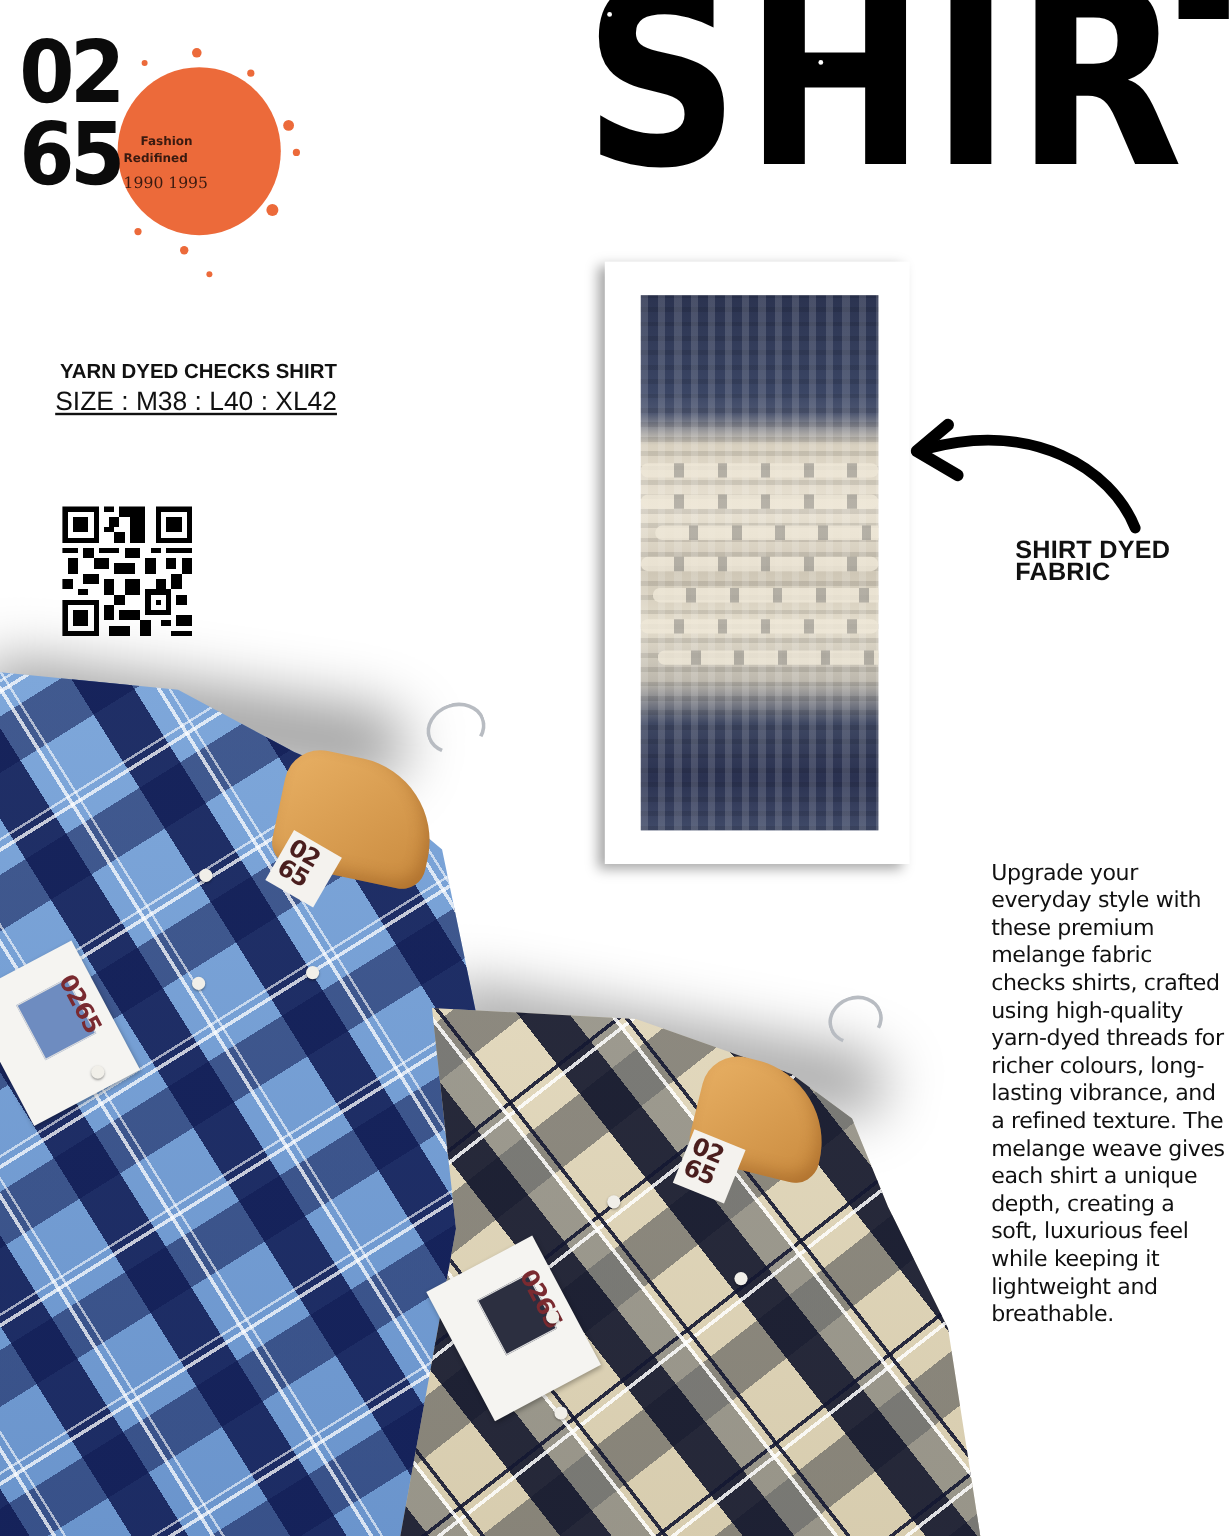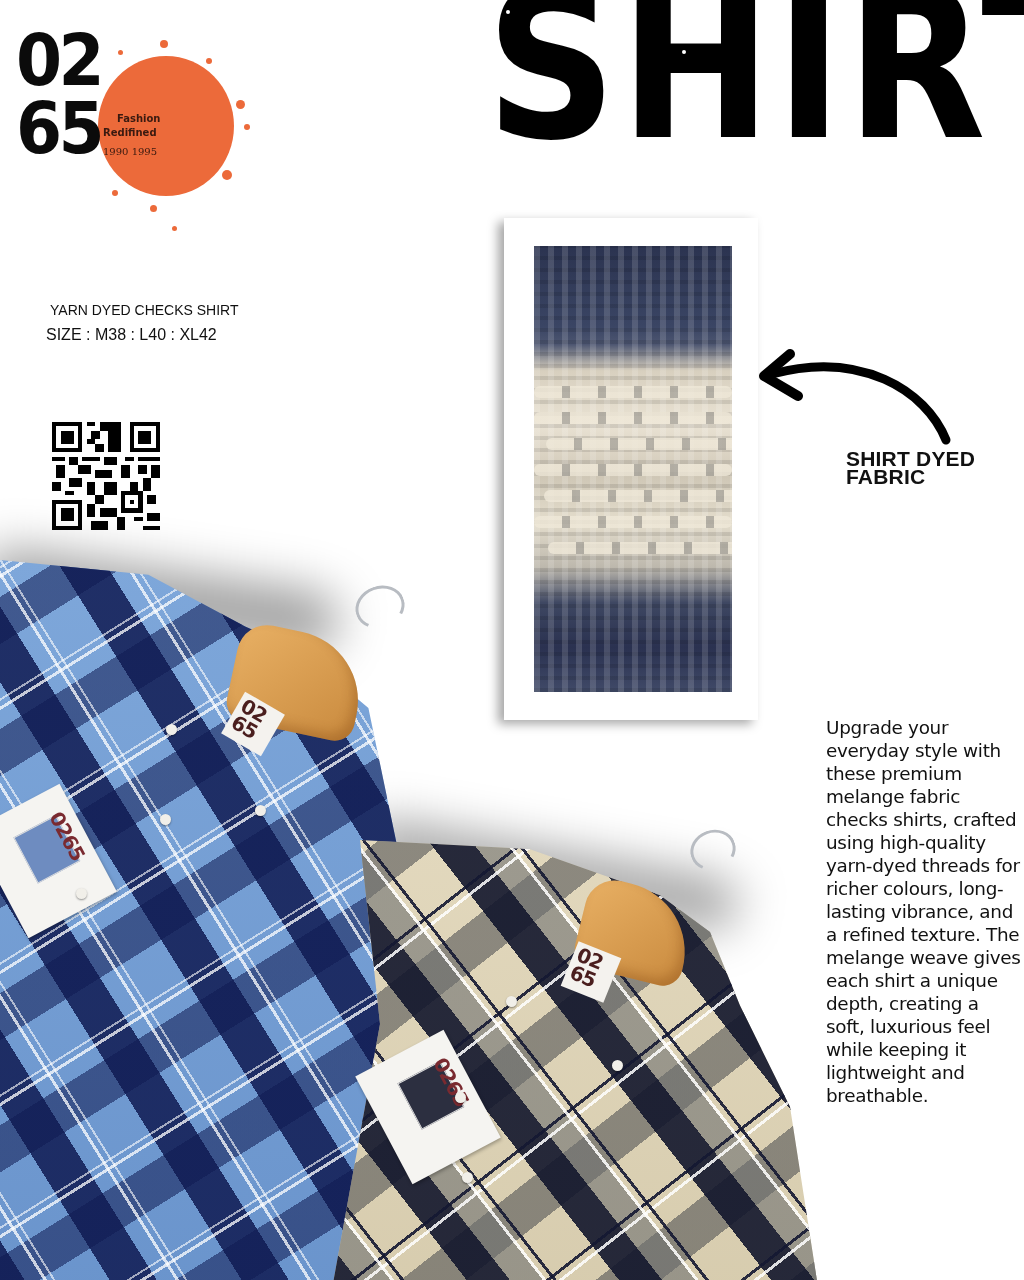--- a/index.html
+++ b/index.html
@@ -11,37 +11,37 @@
 
   
   #logo { left:0; top:0; width:280px; height:260px; }
   .splat { position:absolute; border-radius:50%; background:#ec6a3a; }
   .logo-digits {
     position:absolute; left:16px; font-family:"DejaVu Sans", sans-serif; font-weight:900;
     font-size:72px; line-height:68px; letter-spacing:-4px; color:#0b0b0b;
     transform:scaleX(0.92); transform-origin:left top;
   }
   .logo-tag { position:absolute; font-family:"DejaVu Sans", sans-serif; font-weight:bold; font-size:10px; color:#3a1a10; line-height:14px; }
-  .logo-years { position:absolute; font-family:"DejaVu Serif", serif; font-size:10px; color:#3a1a10; }
+  .logo-years { position:absolute; font-family:"DejaVu Serif", serif; font-size:13px; color:#3a1a10; }
 
   
   #headline {
     left:486px; top:-34px; font-family:"DejaVu Sans", sans-serif; font-weight:900;
     font-size:206px; line-height:200px; letter-spacing:4px; color:#000;
     transform:scaleX(0.88); transform-origin:left top; white-space:nowrap;
   }
   .speck { position:absolute; background:#fff; border-radius:50%; }
 
   
   #info { left:46px; top:296px; }
   .info-line { white-space:nowrap; color:#111; }
   #info-quality { font-size:21px; line-height:24px; margin-left:4px; }
   #info-name { font-size:44px; line-height:44px; margin-left:4px; }
-  #info-type { font-size:14px; line-height:24px; margin-left:4px; margin-top:2px; }
-  #info-size { font-size:16px; line-height:26px; }
+  #info-type { font-size:17px; line-height:24px; margin-left:4px; margin-top:2px;font-weight:bold; }
+  #info-size { font-size:22px; line-height:26px;text-decoration:underline; }
 
   #qr { left:52px; top:422px; width:108px; height:108px; }
 
   
   #fabric-card {
     left:504px; top:218px; width:254px; height:502px; background:#fff;
     box-shadow:-6px 4px 10px rgba(0,0,0,0.35);
   }
   #fabric-photo {
     position:absolute; left:30px; top:28px; width:198px; height:446px; overflow:hidden;

